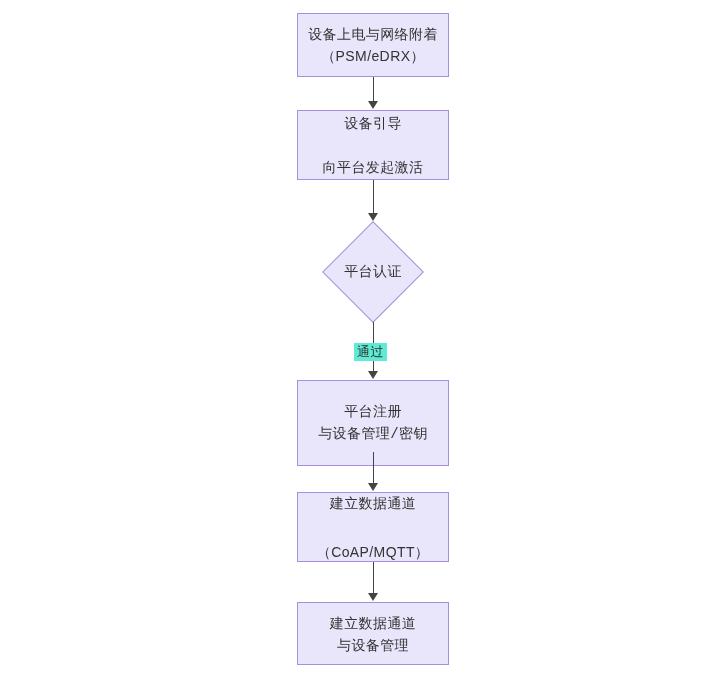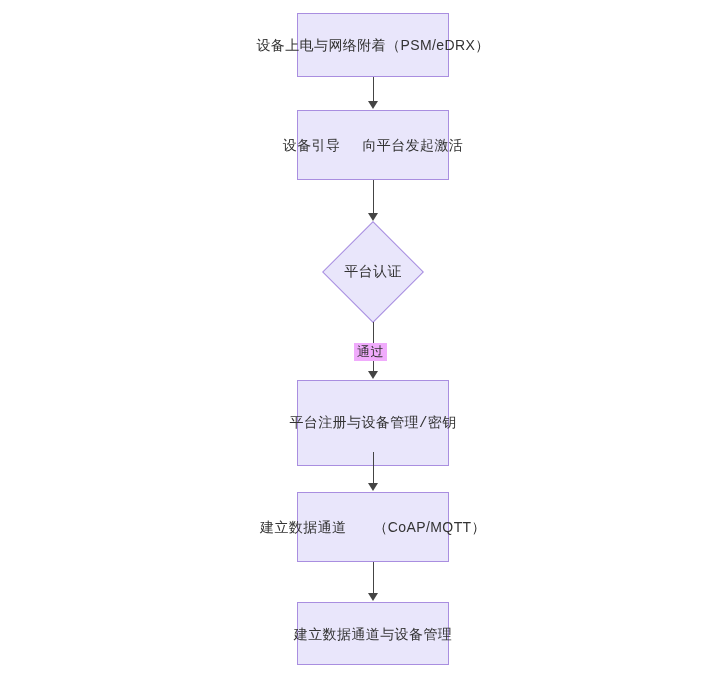--- a/index.html
+++ b/index.html
@@ -20,21 +20,21 @@
     height: 700px;
   }
 
   
   .node-box {
     position: absolute;
     box-sizing: border-box;
     background: #e9e6fb;
     border: 1.5px solid #a98ee0;
     display: flex;
-    flex-direction: row;
+    flex-direction: column;
     align-items: center;
     justify-content: center;
     color: #333333;
     font-size: 14px;
     line-height: 22px;
     letter-spacing: 0.4px;
     text-align: center;
     white-space: nowrap;
   }
   .node-box .node-line {
@@ -82,21 +82,21 @@
   .arrow-head {
     position: absolute;
     width: 0;
     height: 0;
     border-left: 5px solid transparent;
     border-right: 5px solid transparent;
     border-top: 8px solid #444444;
   }
   .edge-label {
     position: absolute;
-    background: #f0abfc;
+    background: #5eead4;
     color: #333333;
     font-size: 13px;
     line-height: 16px;
     letter-spacing: 0.4px;
     padding: 1px 3px;
     white-space: nowrap;
     text-align: center;
   }
 </style>
 </head>

